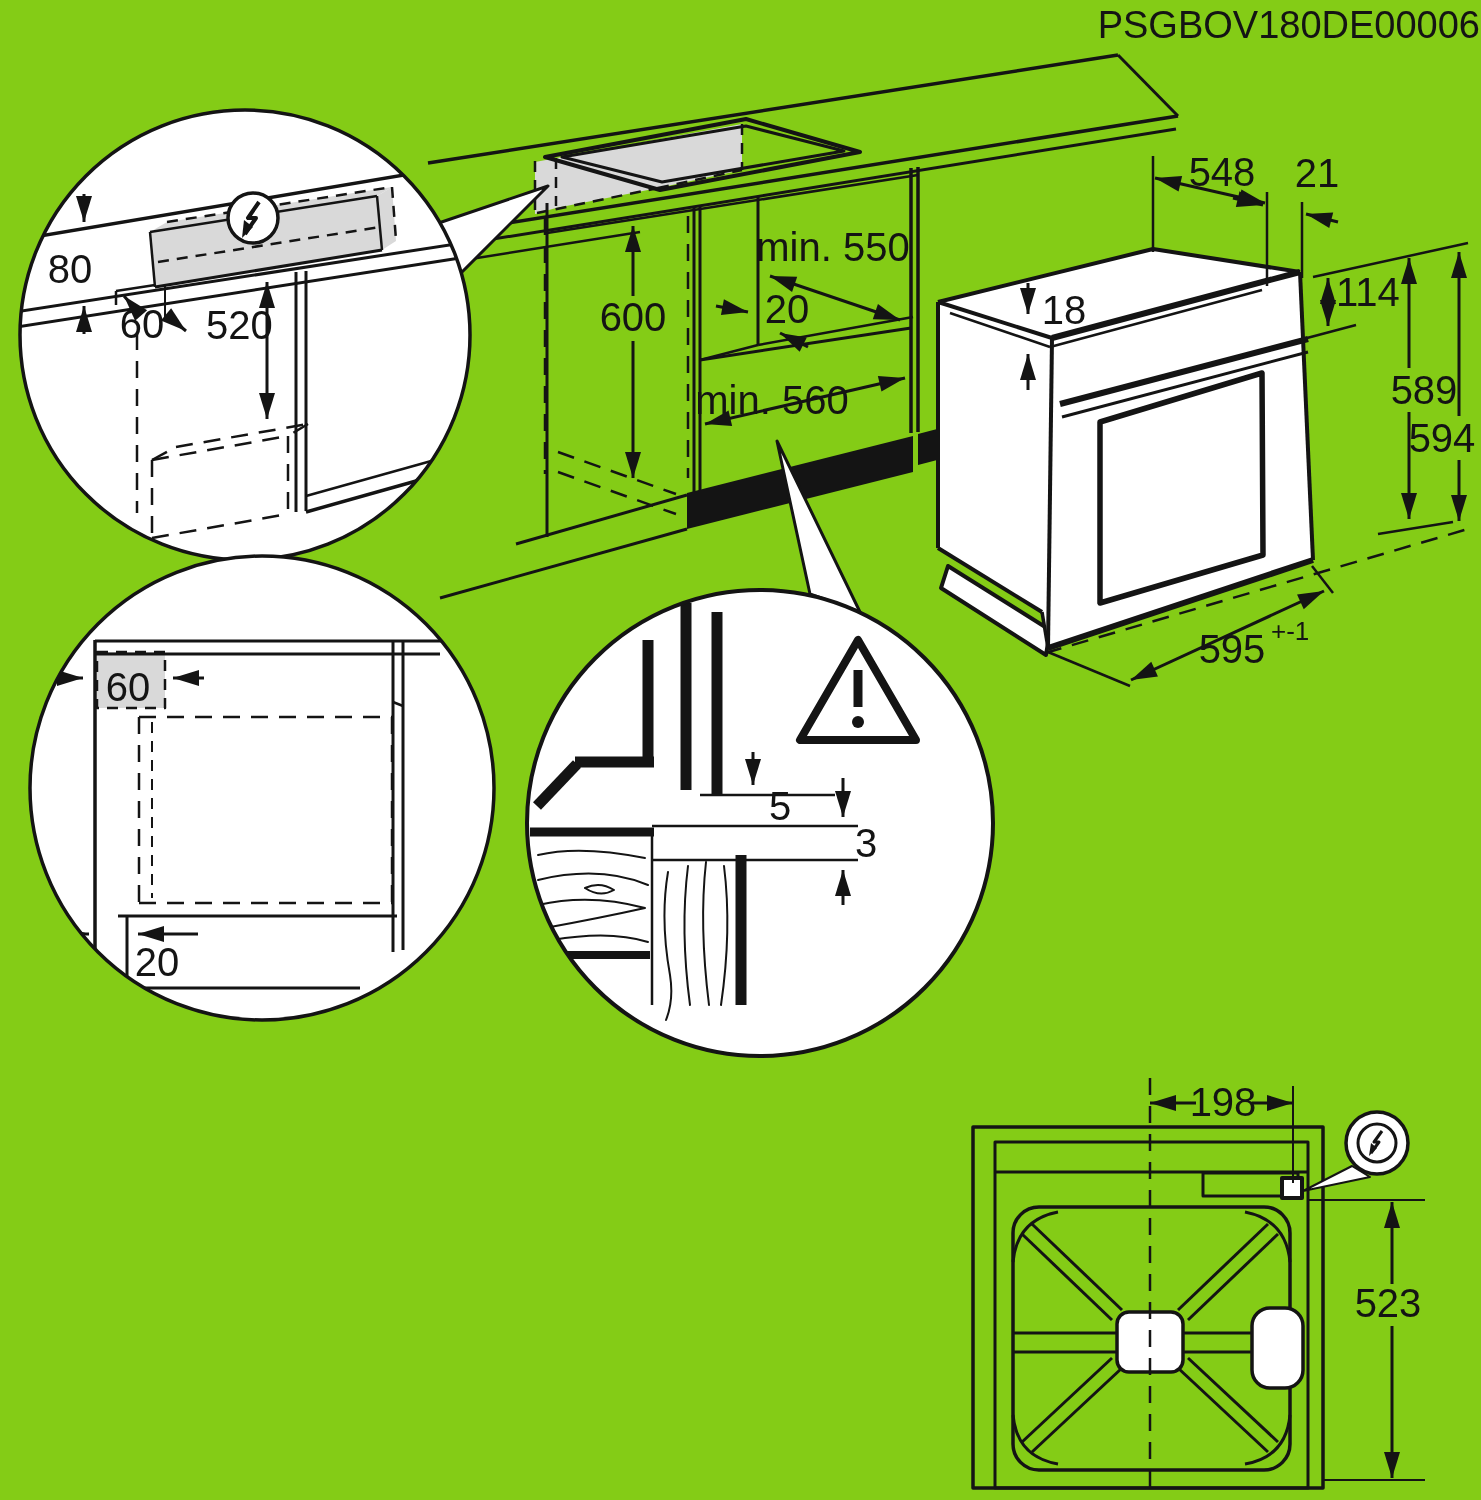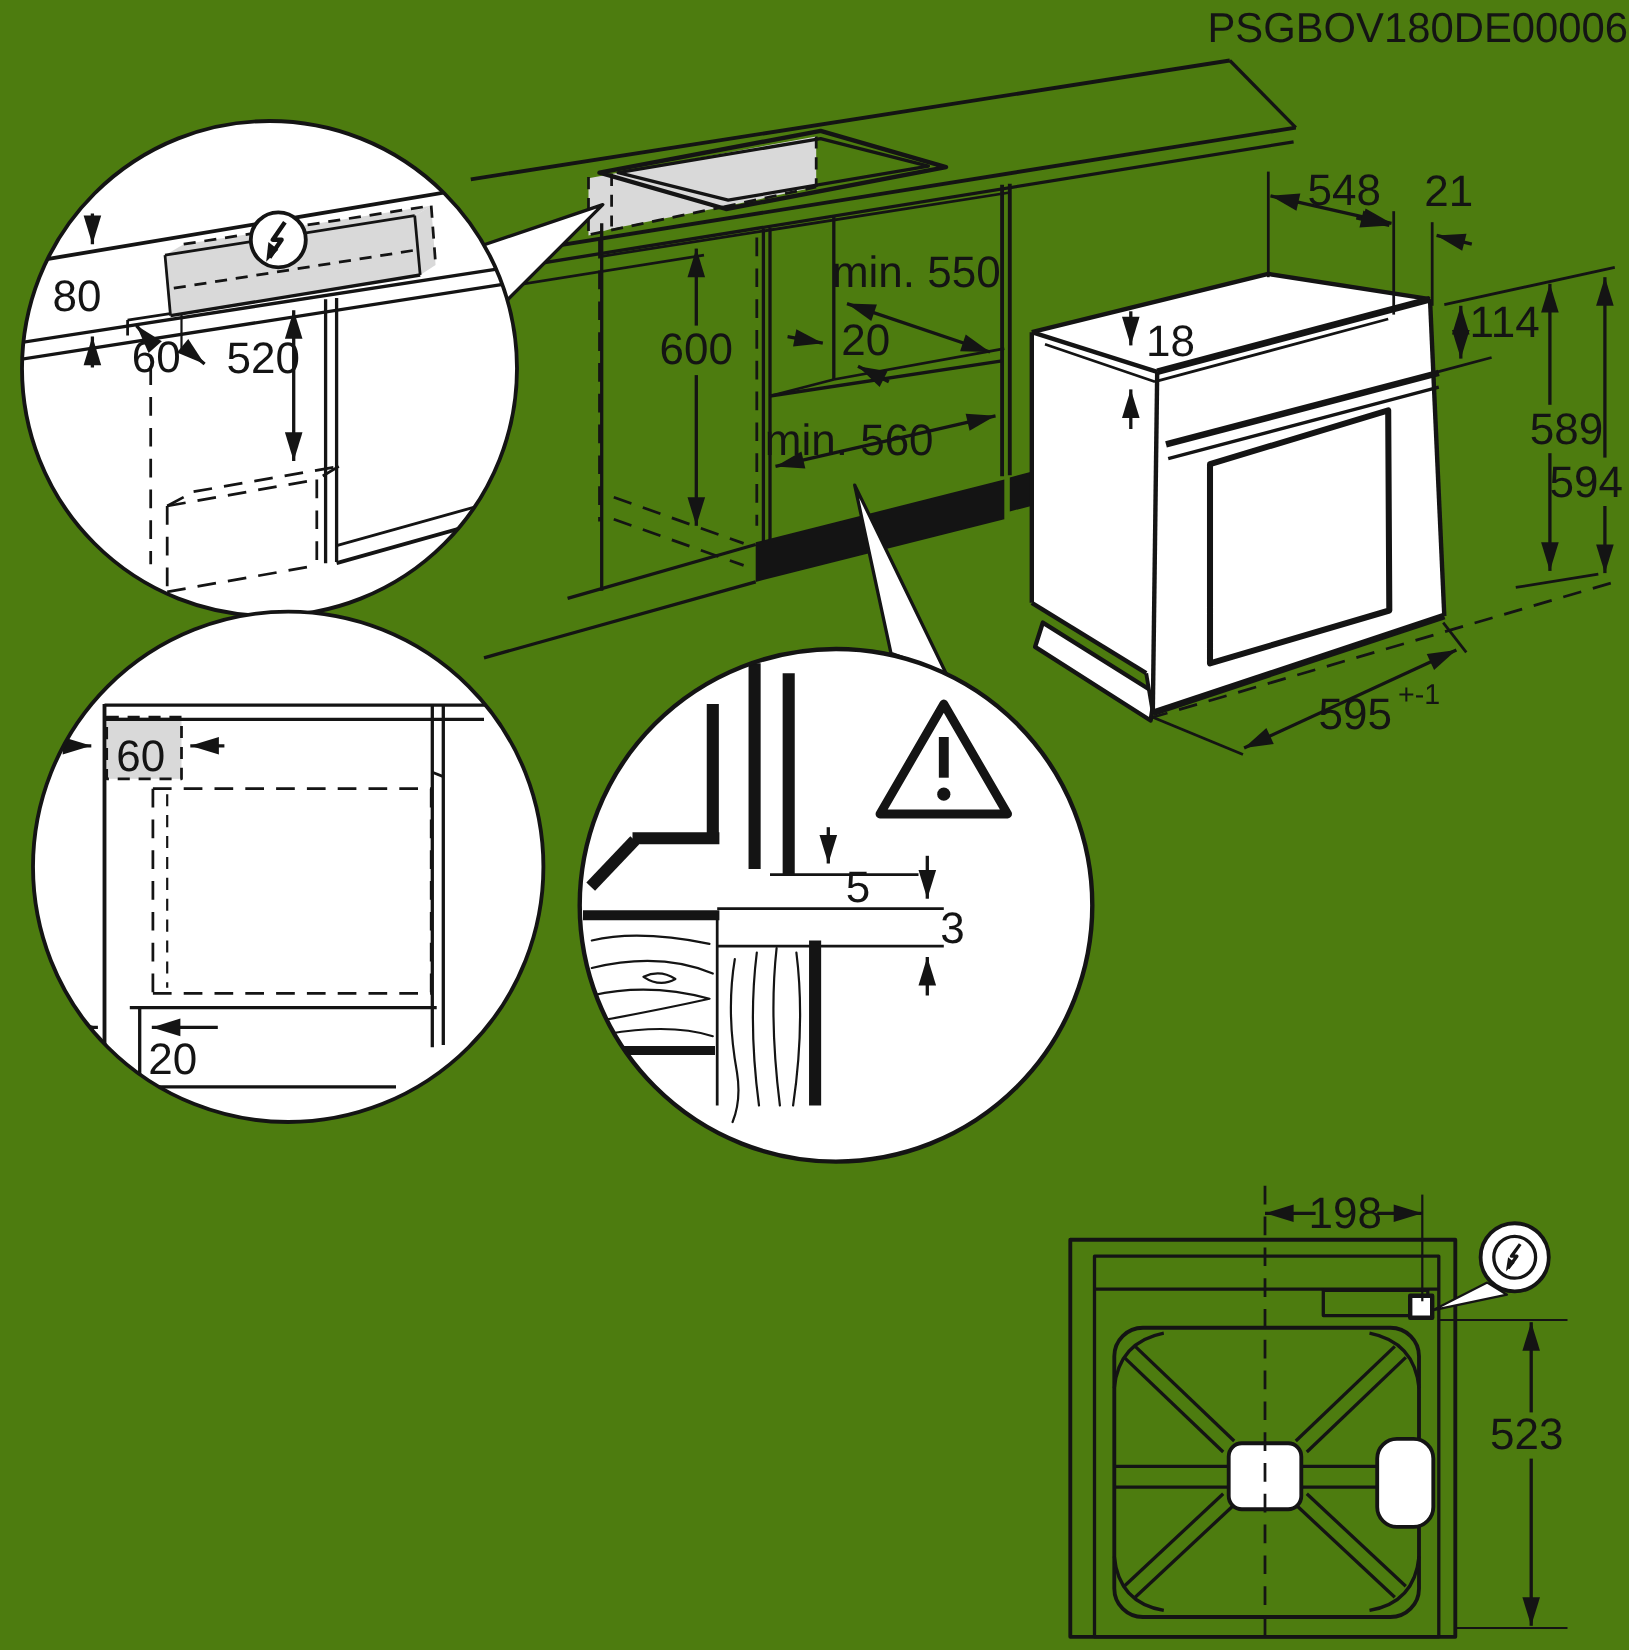--- a/index.html
+++ b/index.html
@@ -1,16 +1,16 @@
 <!DOCTYPE html>
 <html><head>
 <meta charset="utf-8">
 <style>
   html,body{margin:0;padding:0;background:#fff;}
-  .stage{width:1481px;height:1500px;position:relative;background:#4d7c0f;}
+  .stage{width:1481px;height:1500px;position:relative;background:#84cc16;}
   svg{display:block}
   .ln{fill:none;stroke:#141414;stroke-width:3;stroke-linejoin:round;stroke-linecap:butt}
   .w2{stroke-width:2}.w25{stroke-width:2.5}.w35{stroke-width:3.5}.w4{stroke-width:4}
   .w55{stroke-width:5.5}.w6{stroke-width:6}.w8{stroke-width:8}.w9{stroke-width:9}.w11{stroke-width:11}
   .dash{stroke-dasharray:17 11}.dash2{stroke-dasharray:11 8}
   .shade{fill:#d9d9d9;stroke:none}
   .wht{fill:#ffffff}
   .blk{fill:#141414;stroke:none}
   .grain{stroke-width:2;stroke-linecap:round}
   .txt{font-family:"Liberation Sans","DejaVu Sans",sans-serif;font-size:40px;fill:#141414;text-anchor:middle}

